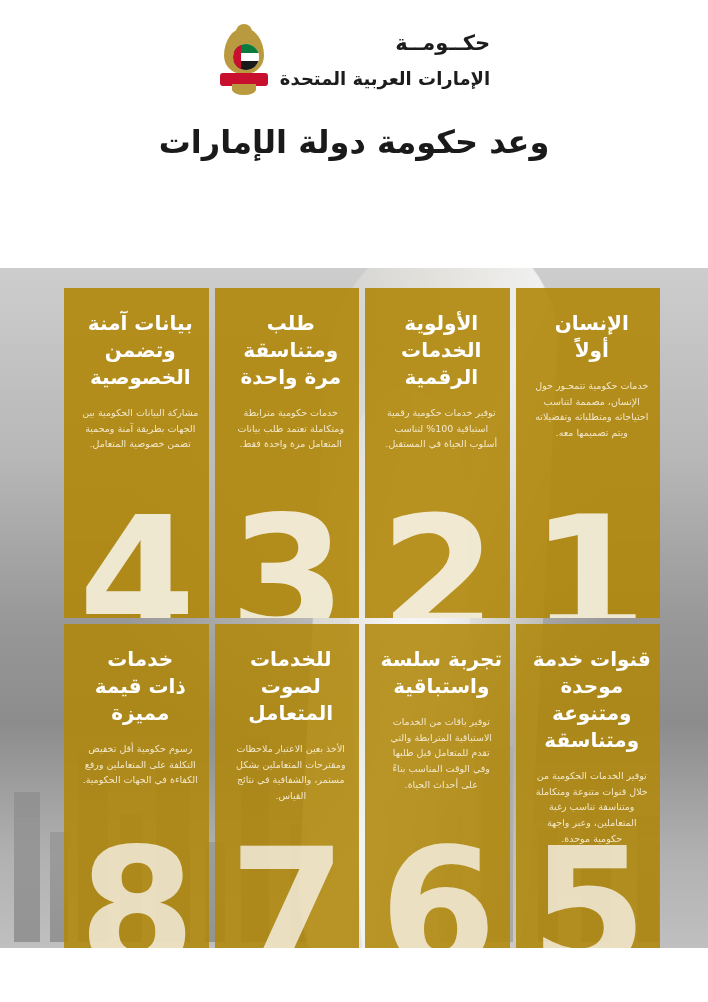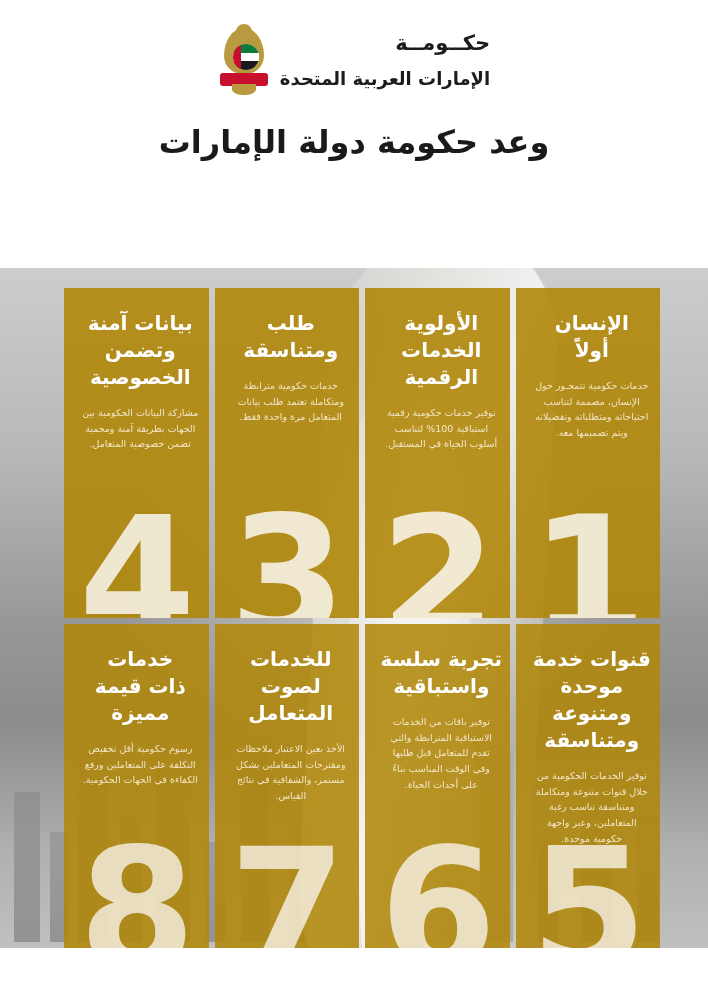--- a/index.html
+++ b/index.html
@@ -305,20 +305,21 @@
           <div>الرقمية</div>
         </div>
         <div class="c-desc">توفير خدمات حكومية رقمية استباقية 100% لتناسب أسلوب الحياة في المستقبل.</div>
         <div class="c-num">2</div>
       </div>
 
       <div class="card row1">
         <div class="c-title">
           <div>طلب</div>
           <div>ومتناسقة</div>
+          <div>مرة واحدة</div>
         </div>
         <div class="c-desc">خدمات حكومية مترابطة ومتكاملة تعتمد طلب بيانات المتعامل مرة واحدة فقط.</div>
         <div class="c-num">3</div>
       </div>
 
       <div class="card row1">
         <div class="c-title">
           <div>بيانات آمنة</div>
           <div>وتضمن</div>
           <div>الخصوصية</div>

